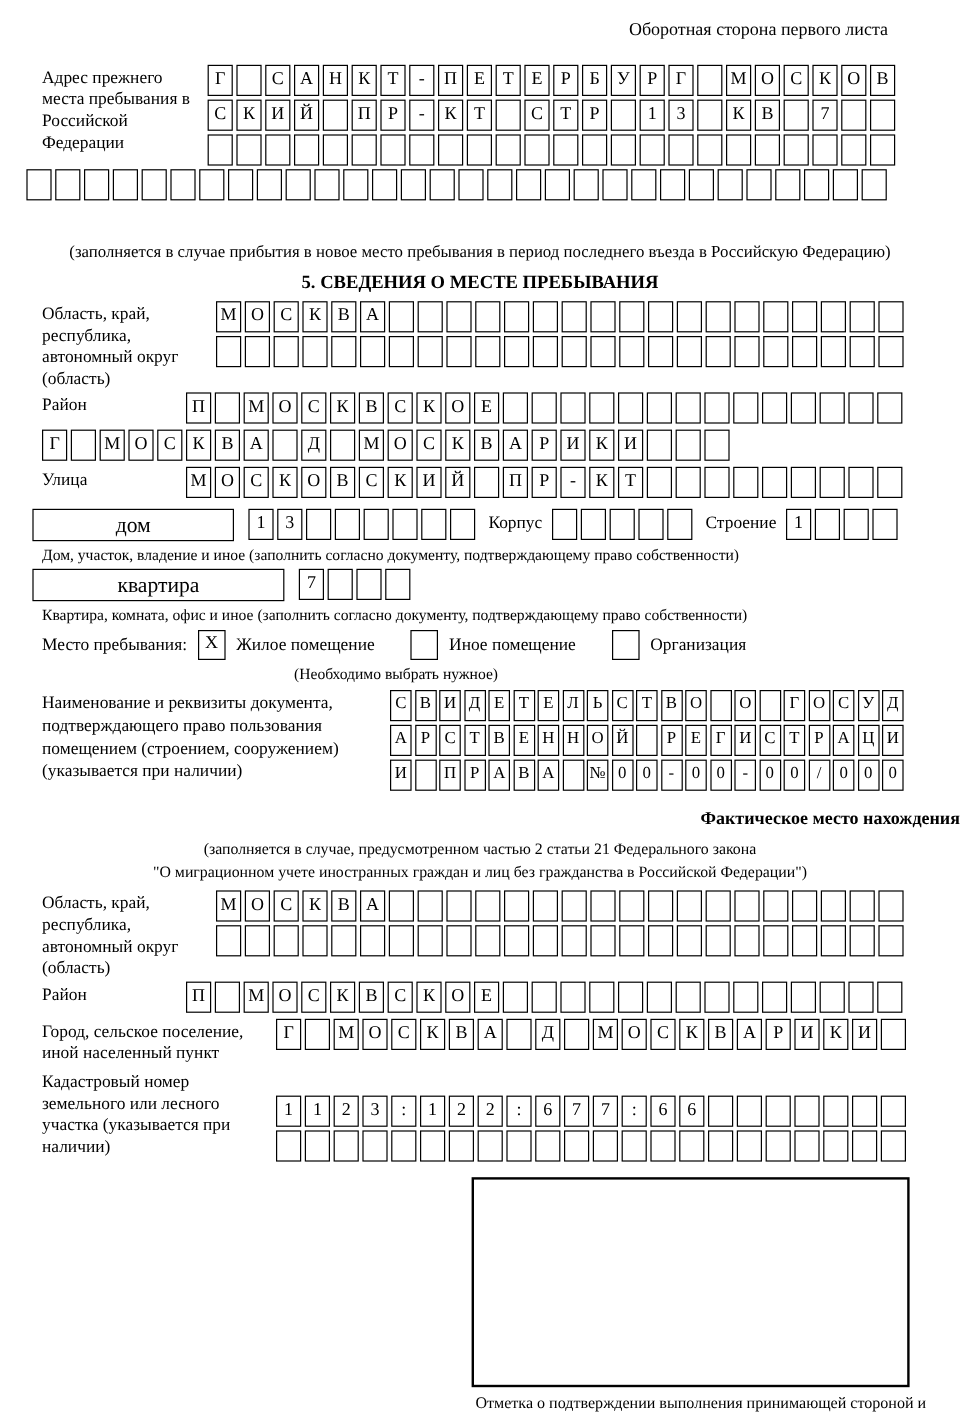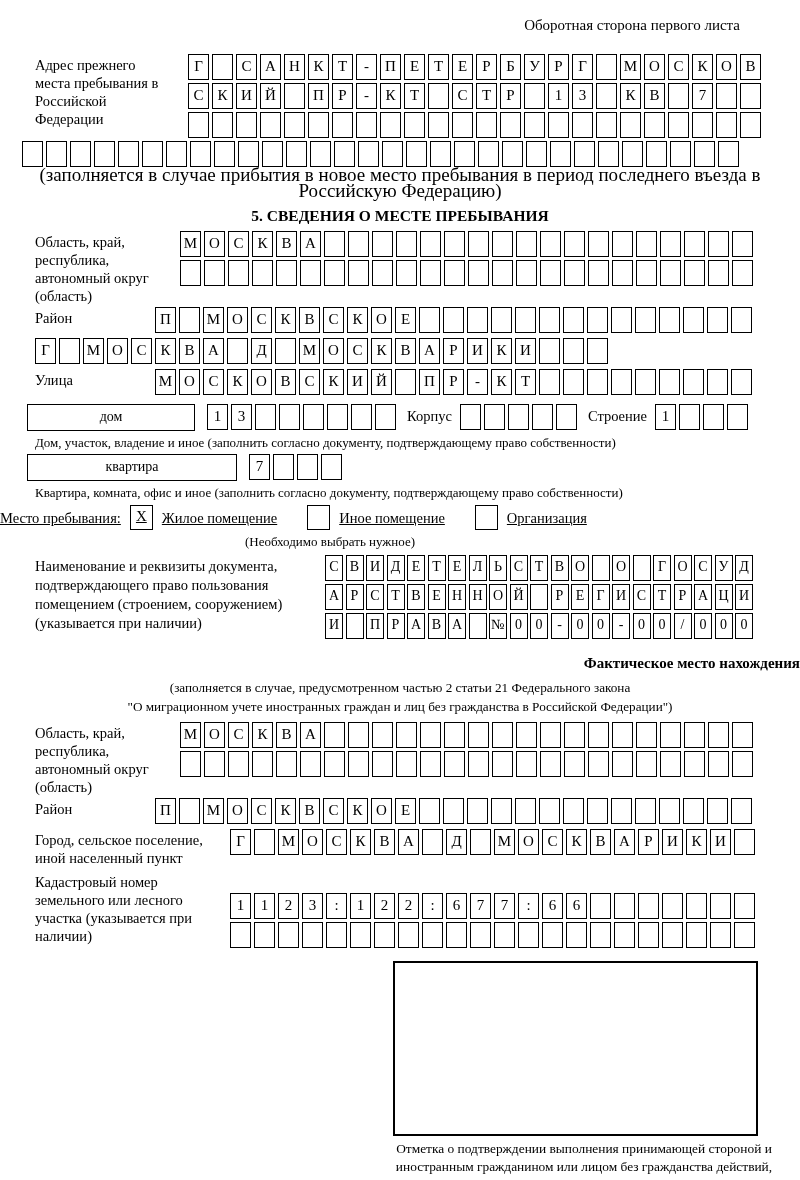--- a/index.html
+++ b/index.html
@@ -16,37 +16,37 @@
   .w195{width:195px;}
   .w290{width:290px;line-height:19px;}
   .rows{flex:1 1 auto;}
   .cellrow{display:flex;margin-bottom:3px;height:26px;}
   .cell{
     box-sizing:border-box;flex:0 0 auto;width:21px;height:26px;
     border:1.6px solid #000;margin-right:3px;text-align:center;
     font-size:15px;line-height:22px;background:#fff;
   }
   .small .cell{width:18px;margin-right:2.5px;font-size:14px;}
-  .caption{font-size:19px;line-height:16px;}
+  .caption{font-size:14px;line-height:16px;margin-top:36px;}
   .center{text-align:center;}
   .header-note{margin:16px 60px 0 0;text-align:right;font-size:15px;}
-  .block-a{margin:20px 0 0 35px;gap:15px;}
+  .block-a{margin:20px 0 0 35px;}
   .fullrow{margin:0 0 0 22px;}
   .section-title{font-weight:bold;font-size:15.5px;text-align:center;margin:8px 0 6px 0;}
   .ml35{margin-left:35px;}
   .mt2{margin-top:2px;} .mt4{margin-top:4px;} .mt6{margin-top:6px;}
   .wide-box{
     box-sizing:border-box;height:27px;border:1.7px solid #000;
-    text-align:center;line-height:24px;font-size:14px;flex:0 0 auto;
+    text-align:center;line-height:24px;font-size:18px;flex:0 0 auto;
   }
   .house-row{margin-left:27px;align-items:flex-start;}
   .gap12{width:12px;flex:0 0 auto;}
   .inline-label{margin:3px 8px 0 8px;flex:0 0 auto;}
   .cap-left{margin:1px 0 3px 35px;font-size:13px;line-height:17px;}
-  .stay-row{align-items:center;text-decoration:underline;}
+  .stay-row{margin-left:35px;align-items:center;}
   .checkbox{
     box-sizing:border-box;width:23px;height:25px;border:1.7px solid #000;
     display:inline-block;flex:0 0 auto;text-align:center;line-height:21px;font-size:15px;
   }
   .stay-label{margin-right:9px;}
   .opt-label{margin:0 30px 0 9px;}
   .need-caption{margin:3px 0 4px 245px;font-size:13px;}
   .fact-title{font-weight:bold;font-size:15px;text-align:right;margin:12px 0 6px 0;}
   .fact-sub{text-align:center;font-size:13.2px;line-height:19px;}
   .stamp-box{

